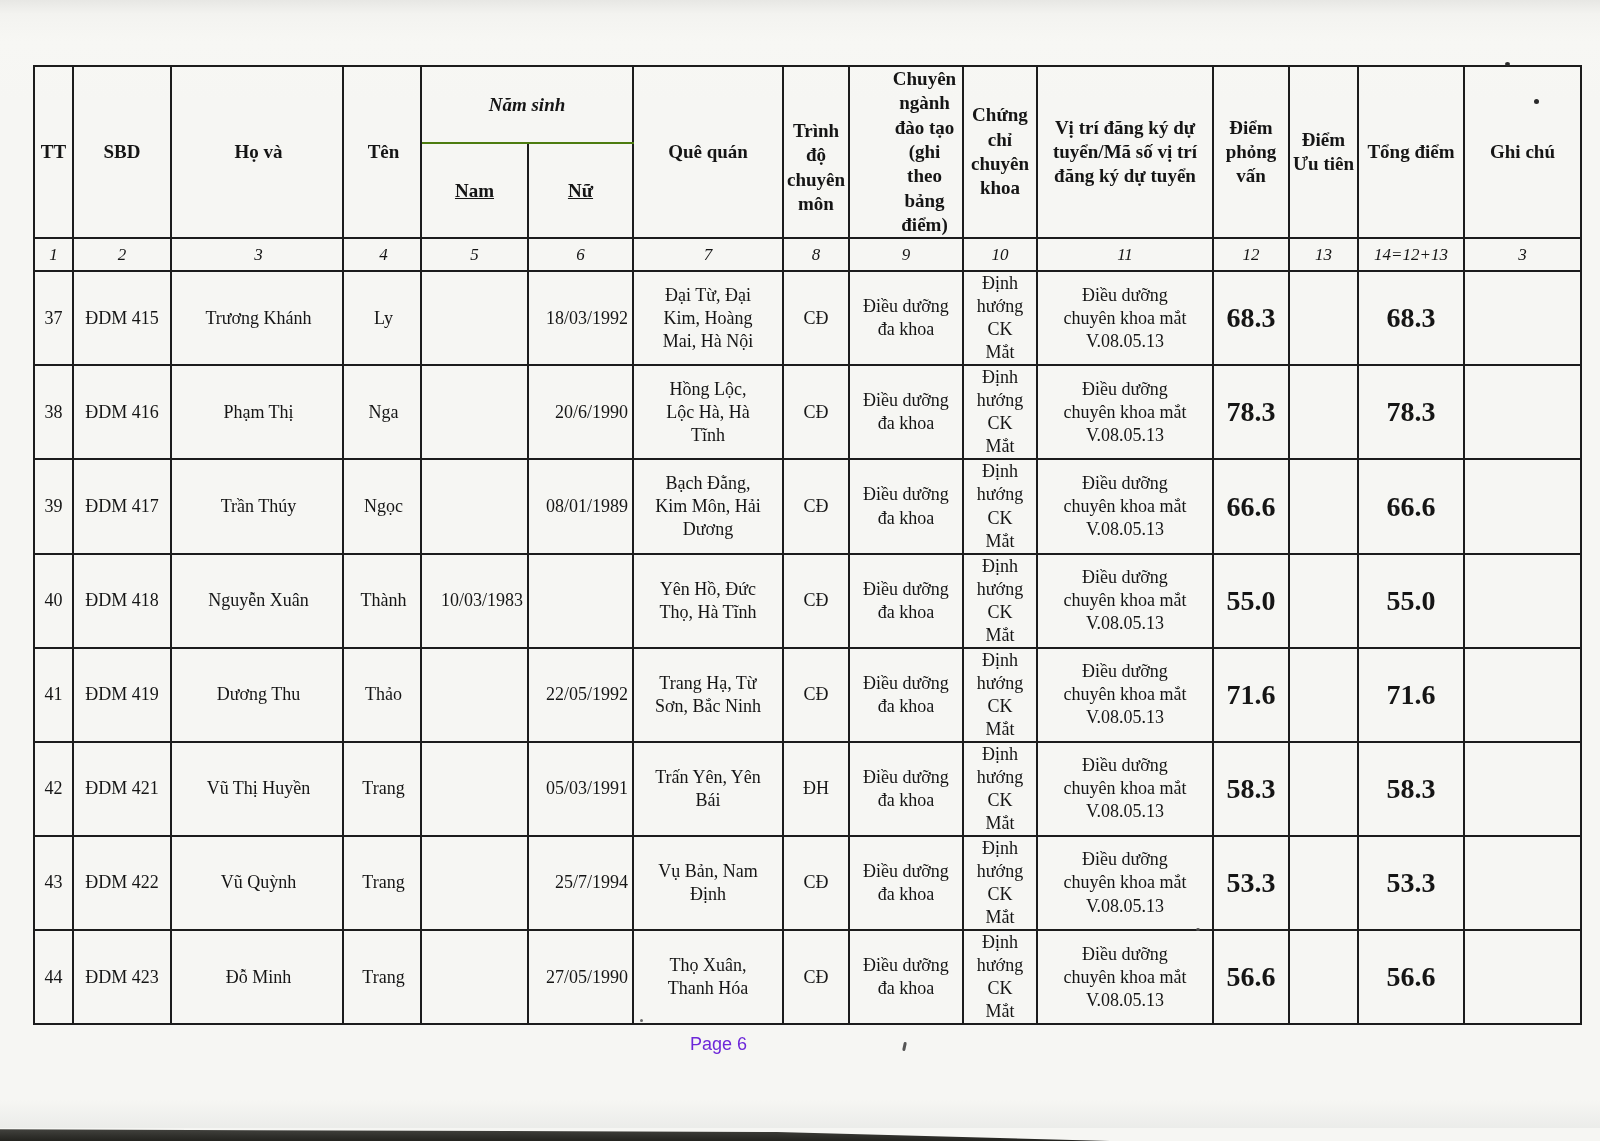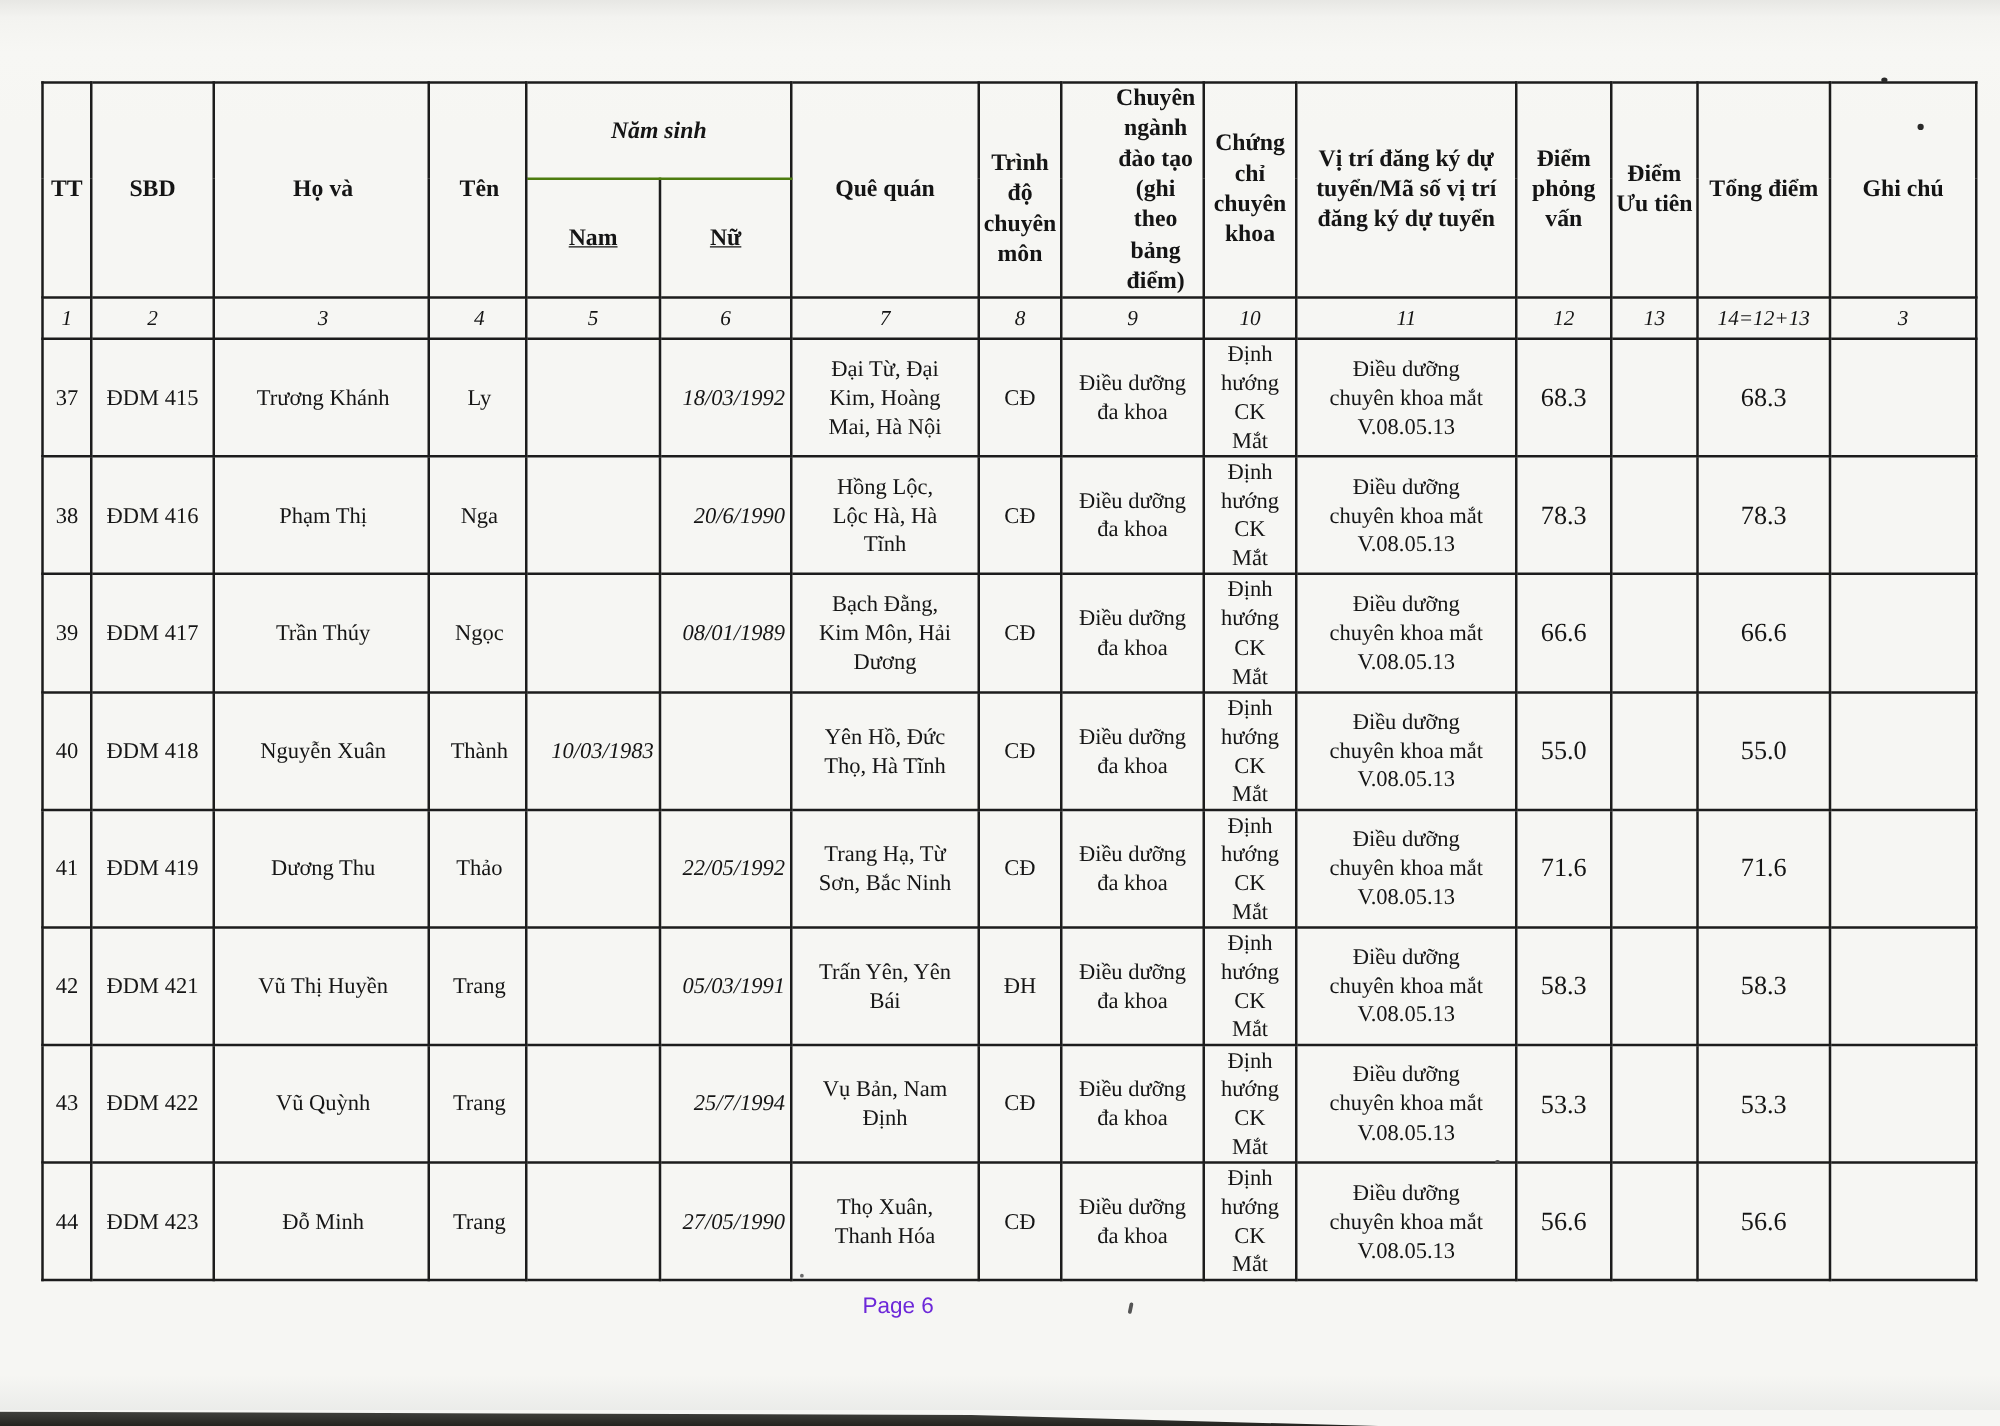--- a/index.html
+++ b/index.html
@@ -24,33 +24,33 @@
   }
   .doc-table thead tr.h1 th{height:61px;border-bottom:none;}
   .doc-table thead tr.h1 th.spanning{border-bottom:2px solid #4d7c0f;font-style:italic;}
   .doc-table thead tr.h2 th{height:75px;border-top:none;}
   .doc-table thead tr.h2 th.sub{border-top:2px solid #1c1c1c;text-decoration:underline;}
   .doc-table thead th{font-weight:bold;font-size:19px;}
   .doc-table thead tr.h1 th[rowspan]{border-bottom:2px solid #1c1c1c;}
   .doc-table tr.nums td{height:31px;font-style:italic;font-size:17px;font-weight:normal;}
   .doc-table tbody td{height:89px;}
   .left{text-align:right;padding-left:5px !important;}
-  .right{text-align:right !important;padding-right:4px !important;font-style:italic;}
+  .right{text-align:right !important;padding-right:4px !important;}
   .wrap{display:inline-block;vertical-align:middle;}
   .w-tdo{max-width:62px;margin-top:31px;}
   .w-cng{max-width:86px;margin-left:37px;}
   .w-cch{max-width:62px;}
   .w-vtr{max-width:152px;}
   .w-dpv{max-width:58px;}
   .w-dut{max-width:64px;}
   .w-que{max-width:106px;}
   .w-cn{max-width:98px;}
   .w-cc{max-width:58px;}
   .w-vt{max-width:142px;}
-  td.score{font-weight:normal;font-size:21px;}
+  td.score{font-weight:bold;font-size:28px;}
   .footer{
     position:absolute;left:690px;top:1034px;width:180px;text-align:left;
     font-family:"Liberation Sans","DejaVu Sans",sans-serif;
     font-size:18px;color:#6d28d9;
   }
   .speck{position:absolute;background:#2a2a2a;border-radius:50%;}
   .sp1{left:1505px;top:62px;width:5px;height:4px;}
   .sp2{left:1534px;top:99px;width:5px;height:5px;}
   .sp3{left:640px;top:1019px;width:3px;height:3px;background:#6a6a6a;}
   .sp4{left:903px;top:1042px;width:3px;height:9px;border-radius:2px;background:#555;transform:rotate(12deg);}

